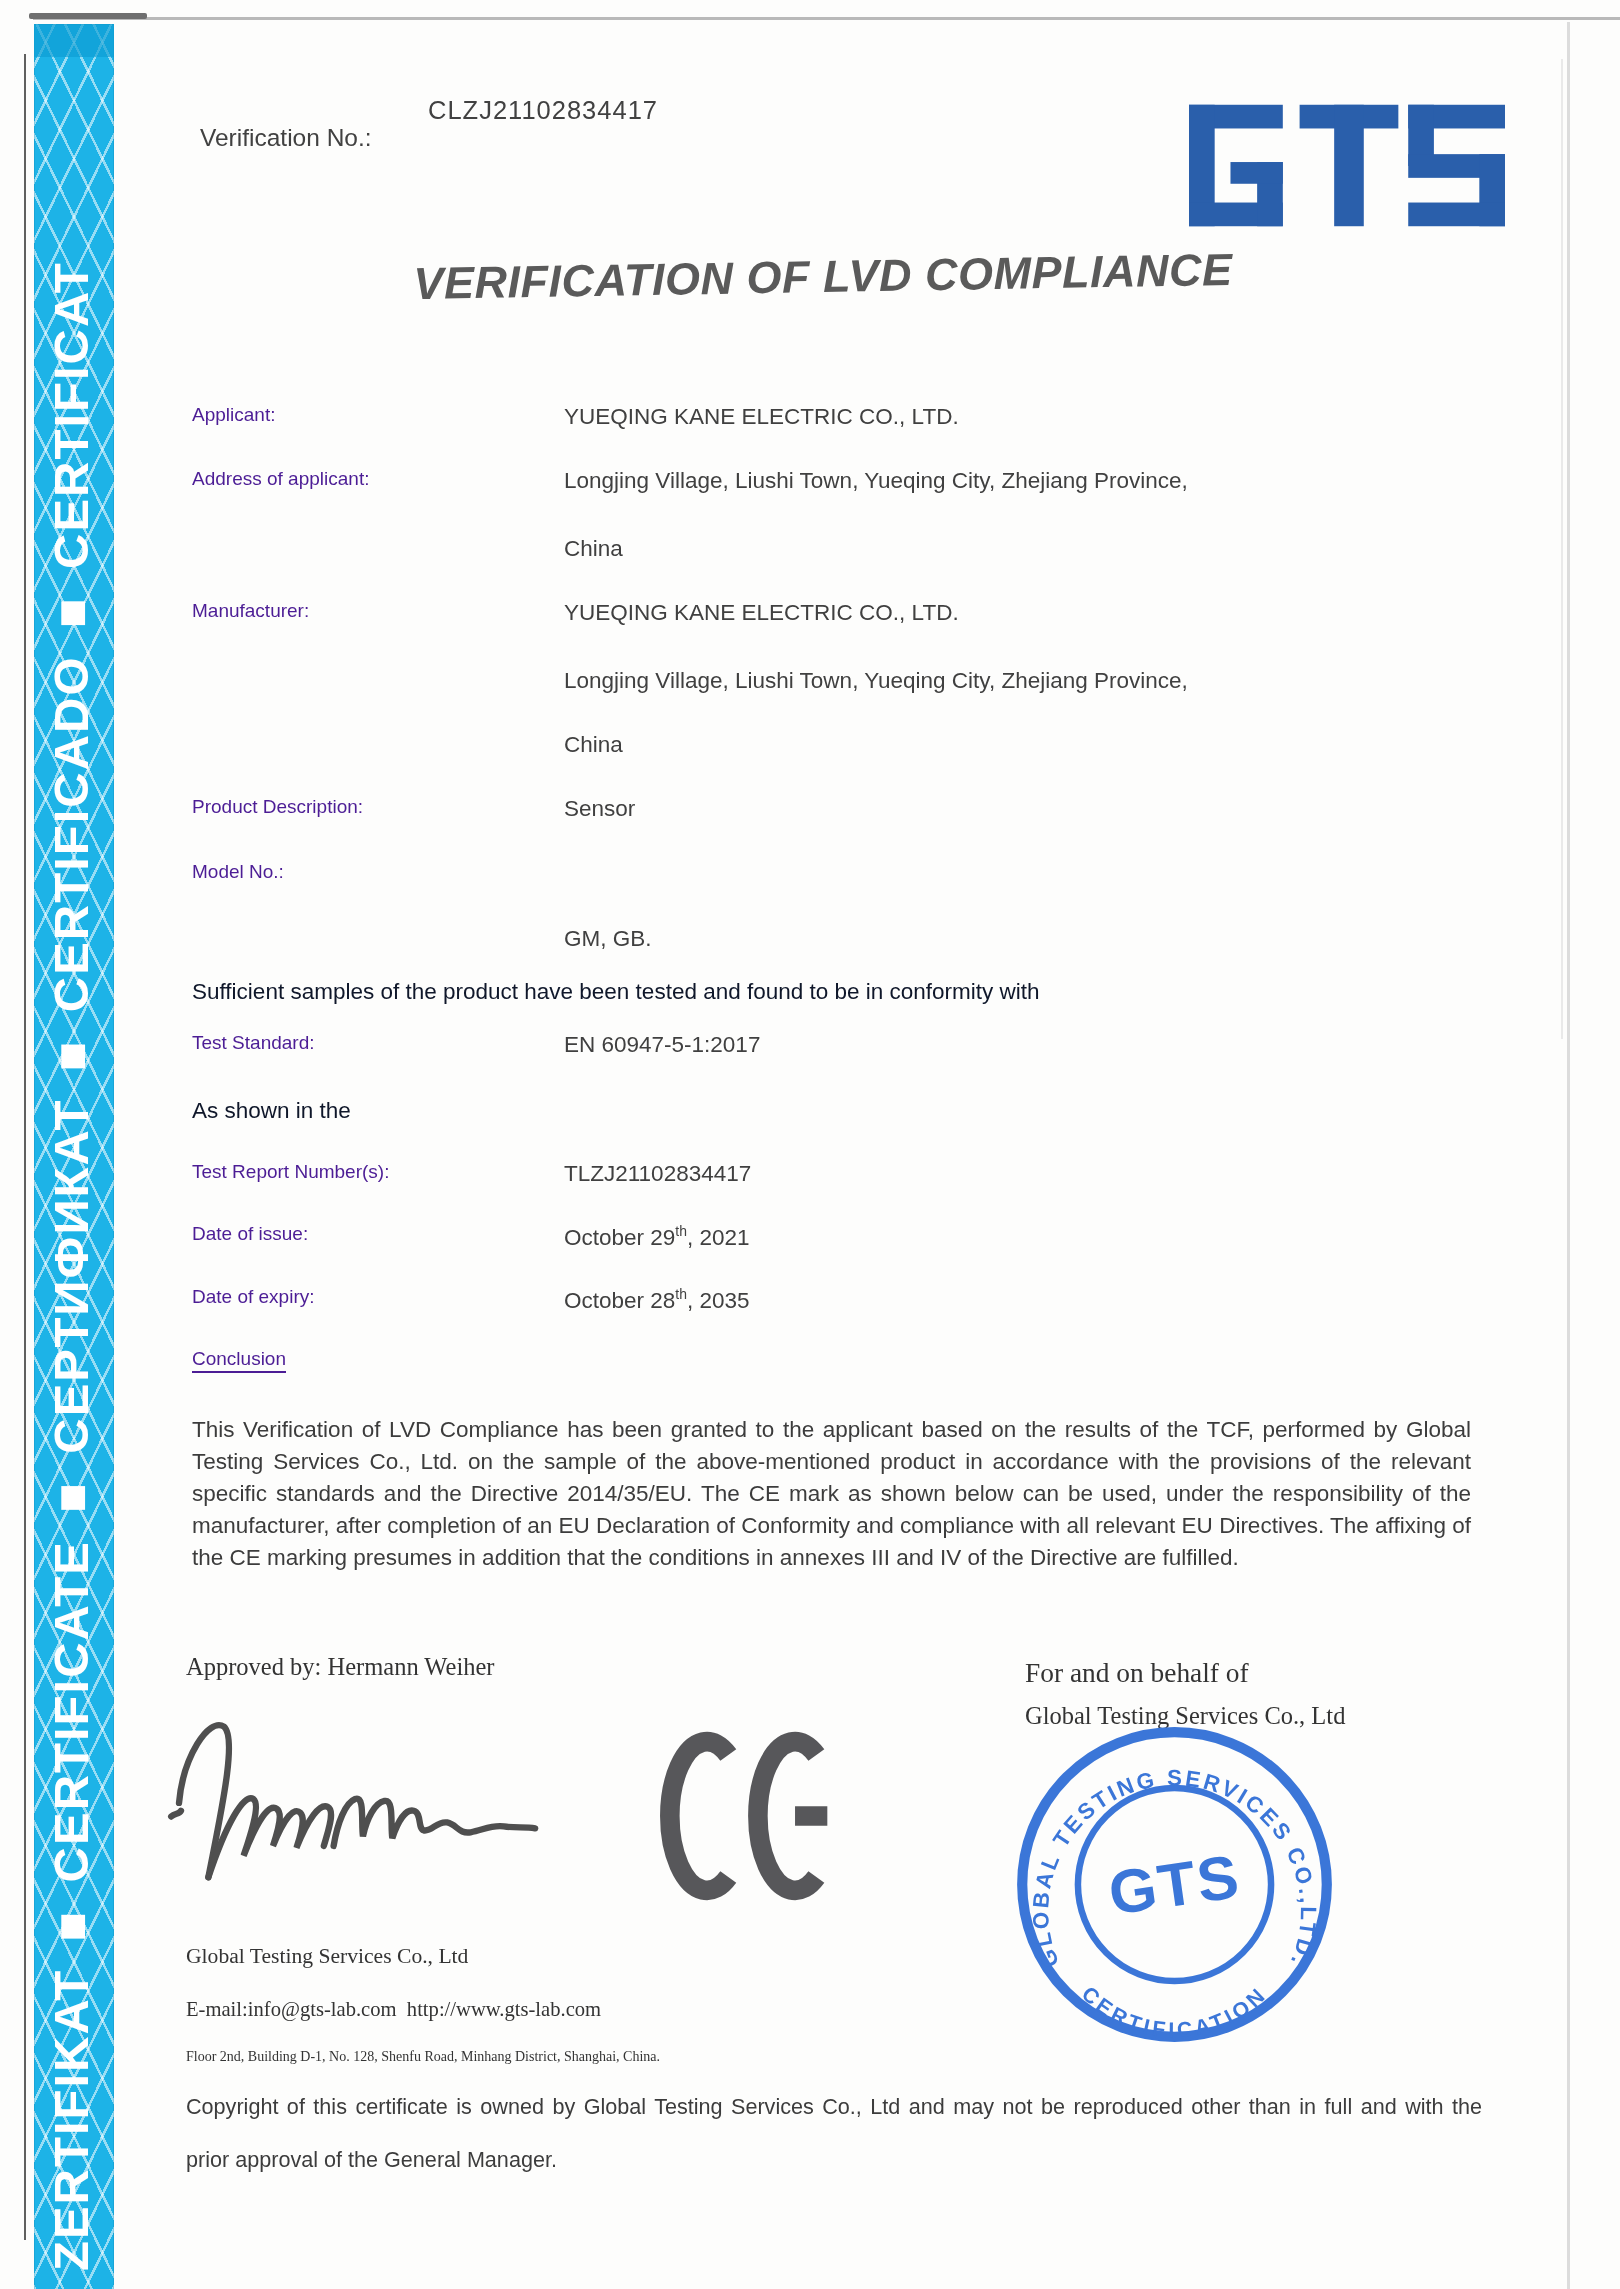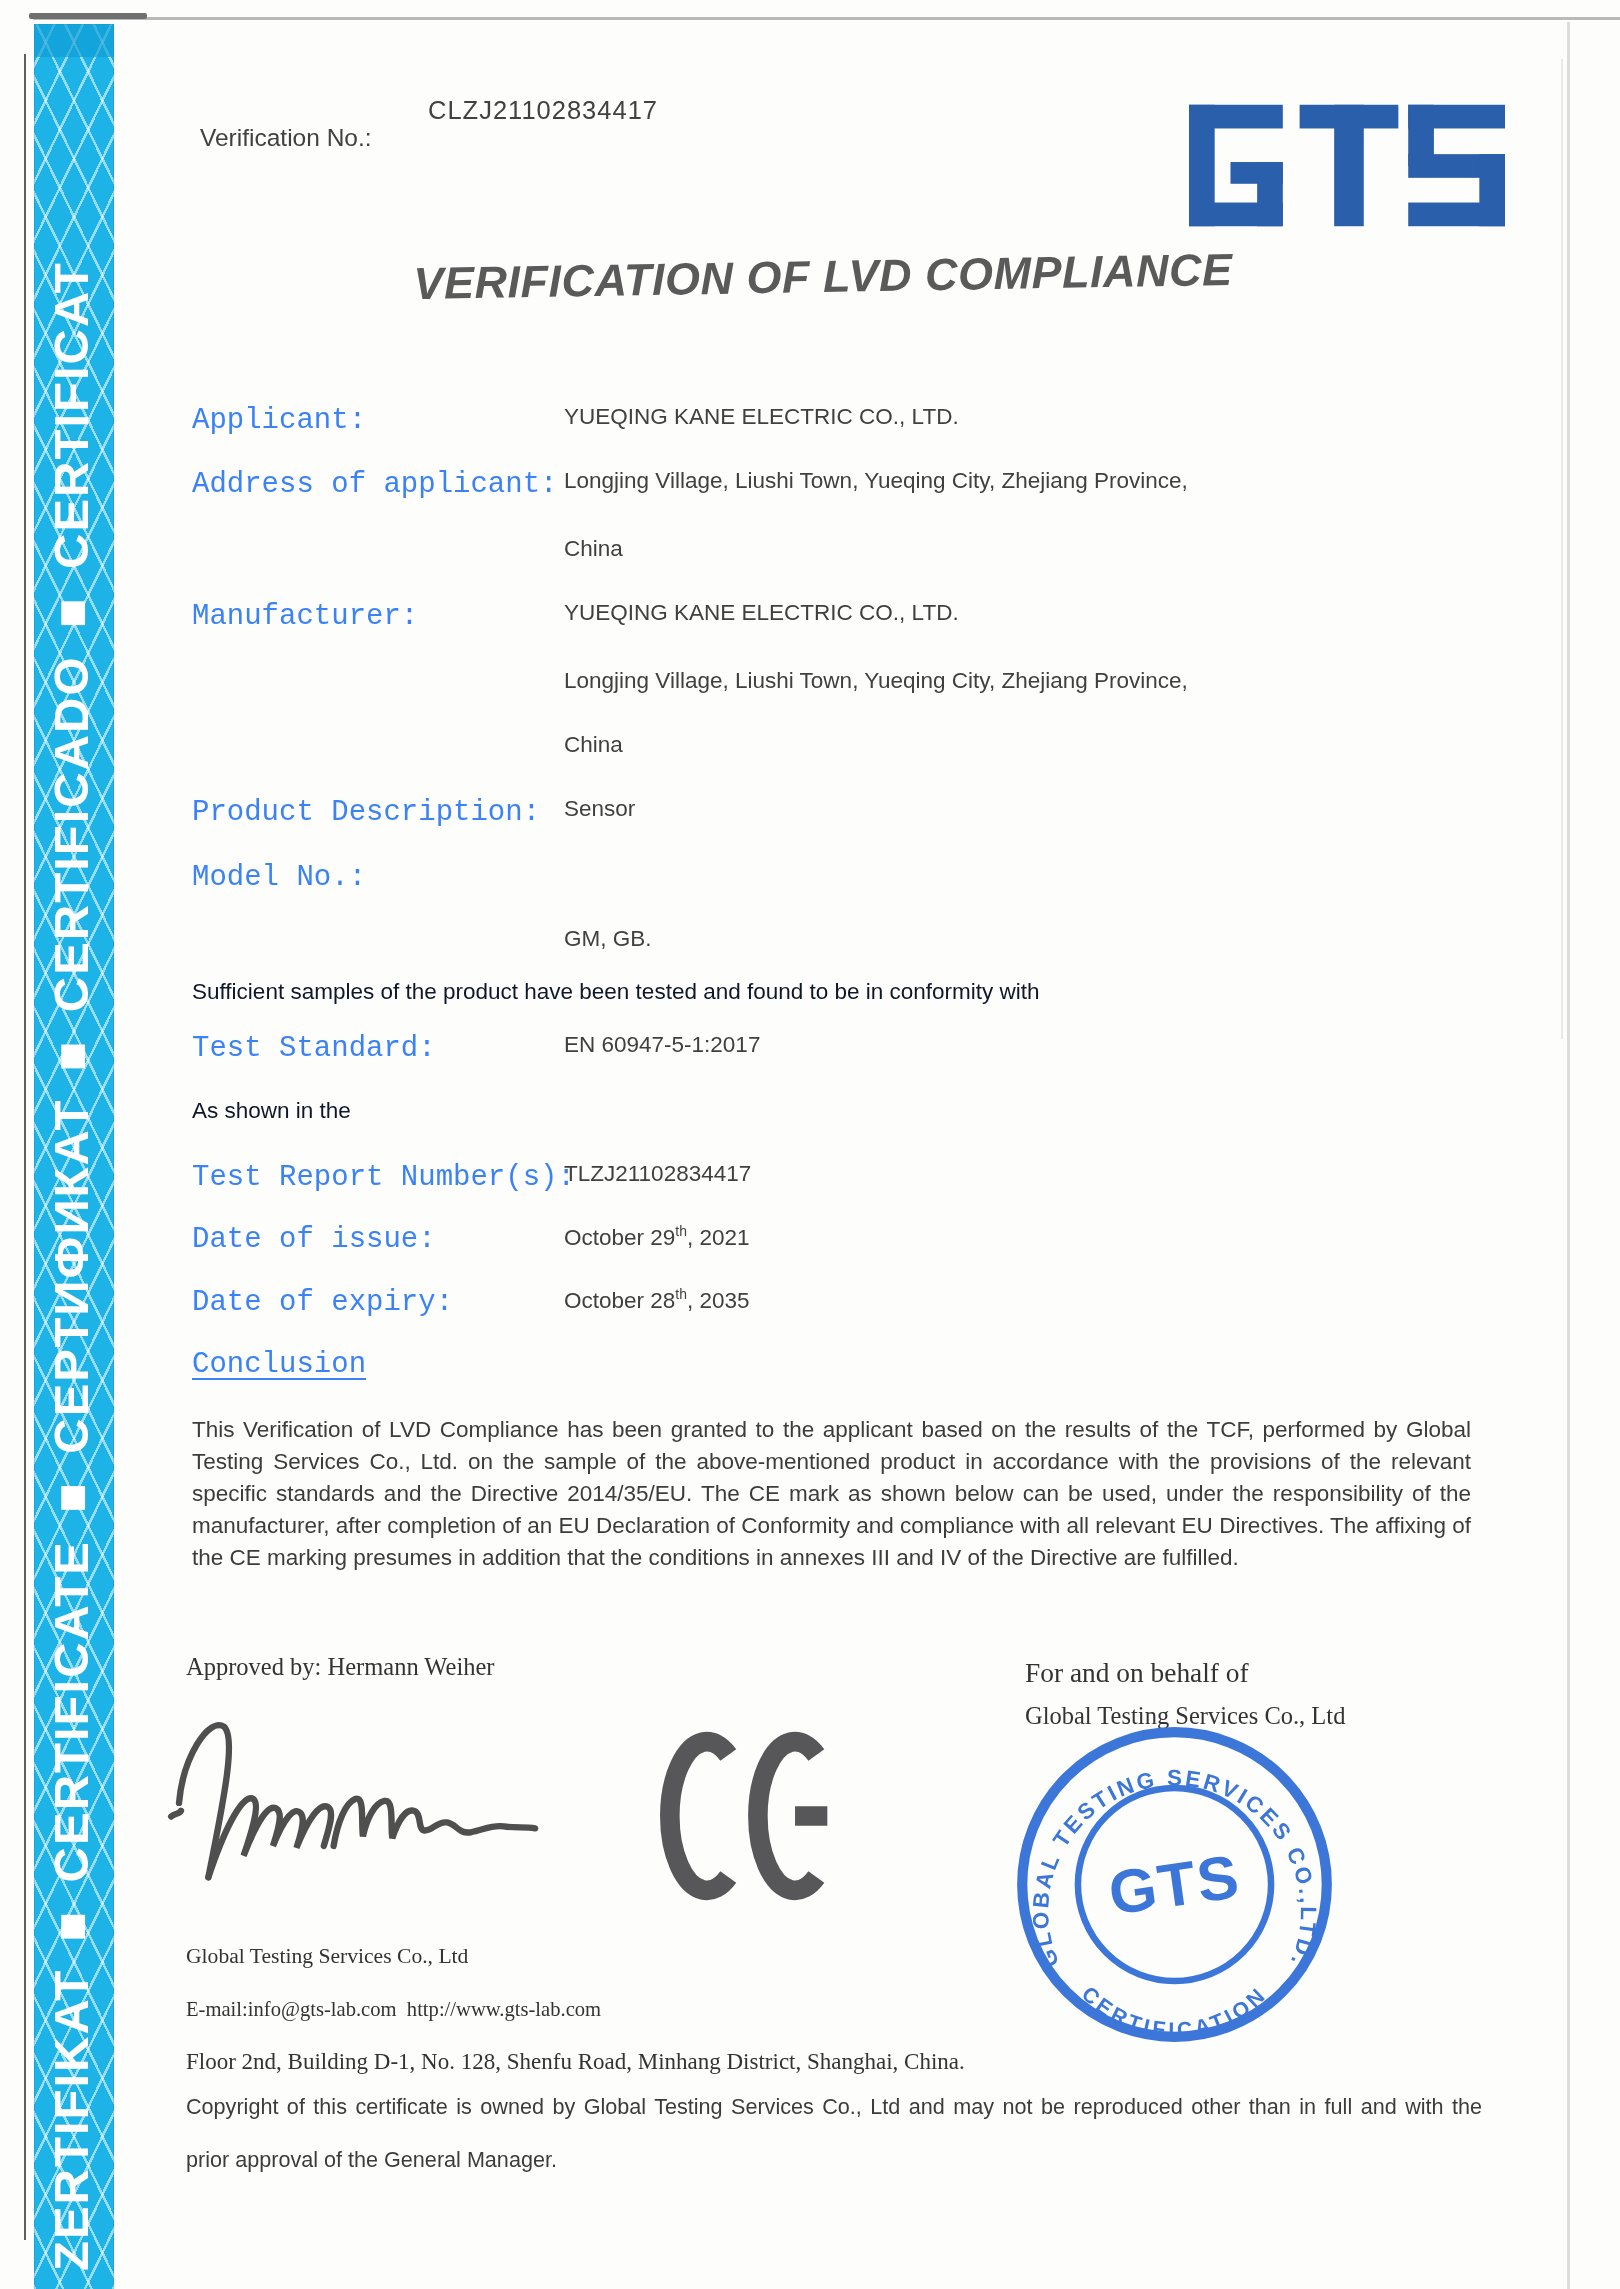--- a/index.html
+++ b/index.html
@@ -43,21 +43,21 @@
   .verif-no{position:absolute;left:428px;top:96px;font-size:25.5px;letter-spacing:1px;color:#414141;}
   .gts-logo{position:absolute;left:1189px;top:104px;}
 
   .doc-title{
     position:absolute;left:186px;top:251px;width:1274px;
     text-align:center;font-size:45px;font-weight:bold;font-style:italic;
     letter-spacing:0.5px;color:#5a5a5a;transform:rotate(-1deg);
   }
 
   
-  .lbl{position:absolute;left:192px;font-size:29px;color:#3b82f6;font-family:Liberation Mono, monospace;}
+  .lbl{position:absolute;left:192px;font-size:19px;color:#4c1d95;}
   .val{position:absolute;left:564px;font-size:22.5px;color:#404040;}
   .fullline{position:absolute;left:192px;font-size:22.5px;color:#0f172a;}
   .underline{text-decoration:underline;text-decoration-thickness:2px;text-underline-offset:5.9px;}
   sup.sup{font-size:.62em;vertical-align:super;}
 
   .conclusion-body{
     position:absolute;left:192px;top:1414px;width:1279px;
     font-size:22.5px;line-height:32px;text-align:justify;color:#3c3c3c;
   }
 
@@ -65,21 +65,21 @@
   .approved{position:absolute;left:186px;top:1653px;font-size:24.5px;}
   .behalf1{position:absolute;left:1025px;top:1658px;font-size:27.4px;}
   .behalf2{position:absolute;left:1025px;top:1702px;font-size:24.5px;}
 
   .signature{position:absolute;left:167px;top:1709px;}
   .ce-mark{position:absolute;left:659px;top:1725px;}
   .stamp{position:absolute;left:1012px;top:1722px;}
 
   .footer-company{position:absolute;left:186px;top:1944px;font-size:21.6px;}
   .footer-contact{position:absolute;left:186px;top:1998px;font-size:20.6px;white-space:pre-wrap;}
-  .footer-address{position:absolute;left:186px;top:2049px;font-size:23px;}
+  .footer-address{position:absolute;left:186px;top:2049px;font-size:14px;}
   .copy1{position:absolute;left:186px;top:2094px;width:1296px;font-size:21.6px;color:#3c3c3c;text-align:justify;}
   .copy1::after{content:"";display:inline-block;width:100%;}
   .copy2{position:absolute;left:186px;top:2147px;font-size:21.6px;color:#3c3c3c;}
 </style>
 </head>
 <body>
 
 <div class="page">
 
   <div class="scan-top"></div>

